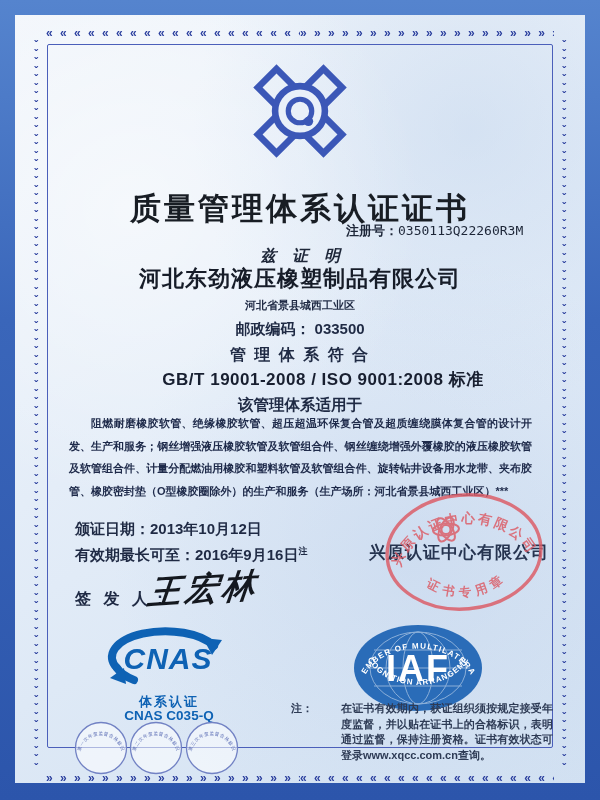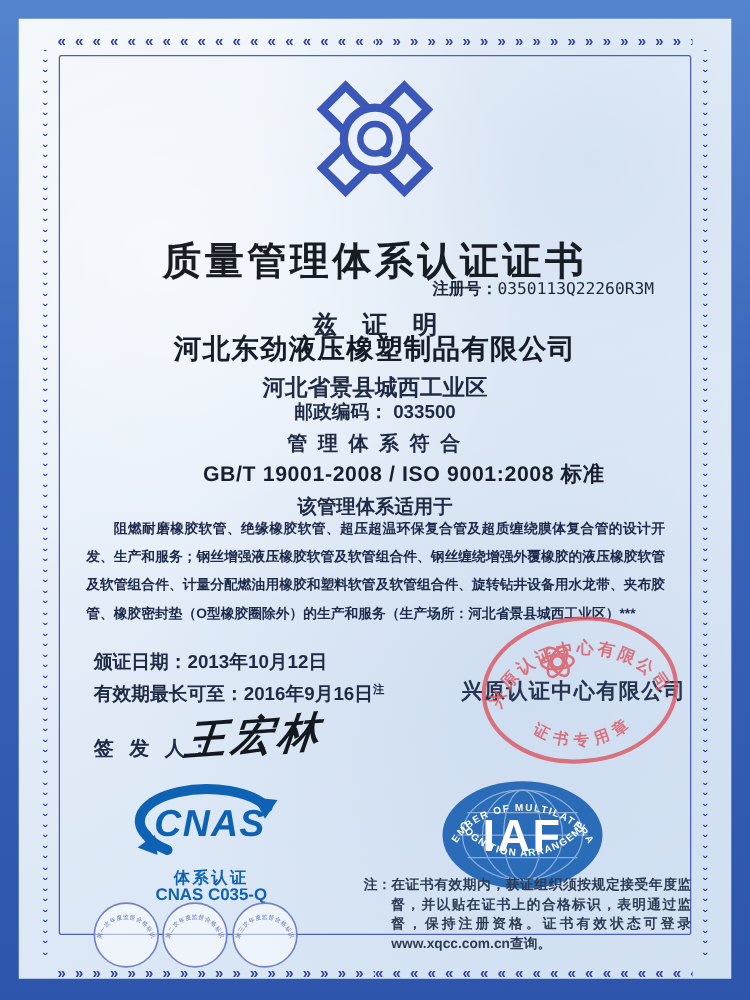--- a/index.html
+++ b/index.html
@@ -23,23 +23,23 @@
     color:#2b3f9e;font-size:11px;line-height:8.5px;white-space:pre;text-align:center;font-weight:bold;}
   .chev-left{left:29px;}
   .chev-right{right:29px;}
   .inner-line{position:absolute;left:47px;top:44px;right:47px;bottom:52px;
     border:1.5px solid #4b5fba;border-radius:2px;}
   .abs{position:absolute;}
   .ctr{left:0;width:100%;text-align:center;}
   .title{top:188px;font-size:31px;font-weight:bold;letter-spacing:3px;color:#181d24;}
   .regno{top:222px;left:310px;font-size:13px;color:#1d2638;font-weight:bold;margin-left:36px;}
   .regno .num{font-family:"DejaVu Sans Mono","Liberation Mono",monospace;font-weight:normal;}
-  .certify{top:246px;font-size:20px;font-weight:bold;color:#1d2638;}
+  .certify{top:246px;font-size:16px;font-weight:bold;color:#1d2638;font-style:italic;}
   .company{top:264px;font-size:22px;font-weight:bold;color:#161c28;letter-spacing:1px;}
-  .addr{top:298px;font-size:18px;font-weight:600;}
+  .addr{top:298px;font-size:11px;font-weight:600;}
   .postal{top:320px;font-size:15px;font-weight:600;}
   .conform{top:345px;font-size:16px;font-weight:bold;letter-spacing:2px;}
   .standard{top:368px;font-size:17px;font-weight:bold;letter-spacing:.5px;color:#181f30;padding-left:23px;}
   .scope-h{top:395px;font-size:15.5px;font-weight:bold;}
   .scope{top:412px;left:69px;width:463px;font-size:11px;font-weight:700;
     line-height:22.5px;text-align:justify;text-indent:2em;color:#1e2a4a;}
   .issue{top:520px;left:75px;font-size:15px;font-weight:bold;}
   .valid{top:545px;left:75px;font-size:15px;font-weight:bold;}
   .valid sup{font-size:9px;}
   .signer{top:589px;left:75px;font-size:16px;font-weight:bold;letter-spacing:4px;}
@@ -53,21 +53,21 @@
   .stamp{left:382px;top:490px;pointer-events:none;}
   .cnas-svg{left:100px;top:622px;}
   .cnas1{top:693px;left:100px;width:138px;text-align:center;font-size:13px;
     font-weight:bold;color:#0e62b4;letter-spacing:2px;}
   .cnas2{top:708px;left:100px;width:138px;text-align:center;font-size:13.5px;
     font-weight:bold;color:#0e62b4;}
   .iaf-svg{left:352px;top:622px;}
   .footnote{top:701px;left:291px;width:262px;display:flex;font-size:11px;
     line-height:15.5px;color:#2e3b55;font-weight:600;}
   .footnote .fn-label{flex:none;}
-  .footnote .fn-body{text-align:justify;}
+  .footnote .fn-body{text-align:justify;margin-left:28px;}
   .circles{left:70px;top:718px;}
 </style>
 </head>
 <body>
 
 <div class="page">
   <div class="sheet"></div>
 
   <div class="chev-h chev-top">
       <span>« « « « « « « « « « « « « « « « « « « « « « « « « «</span>

